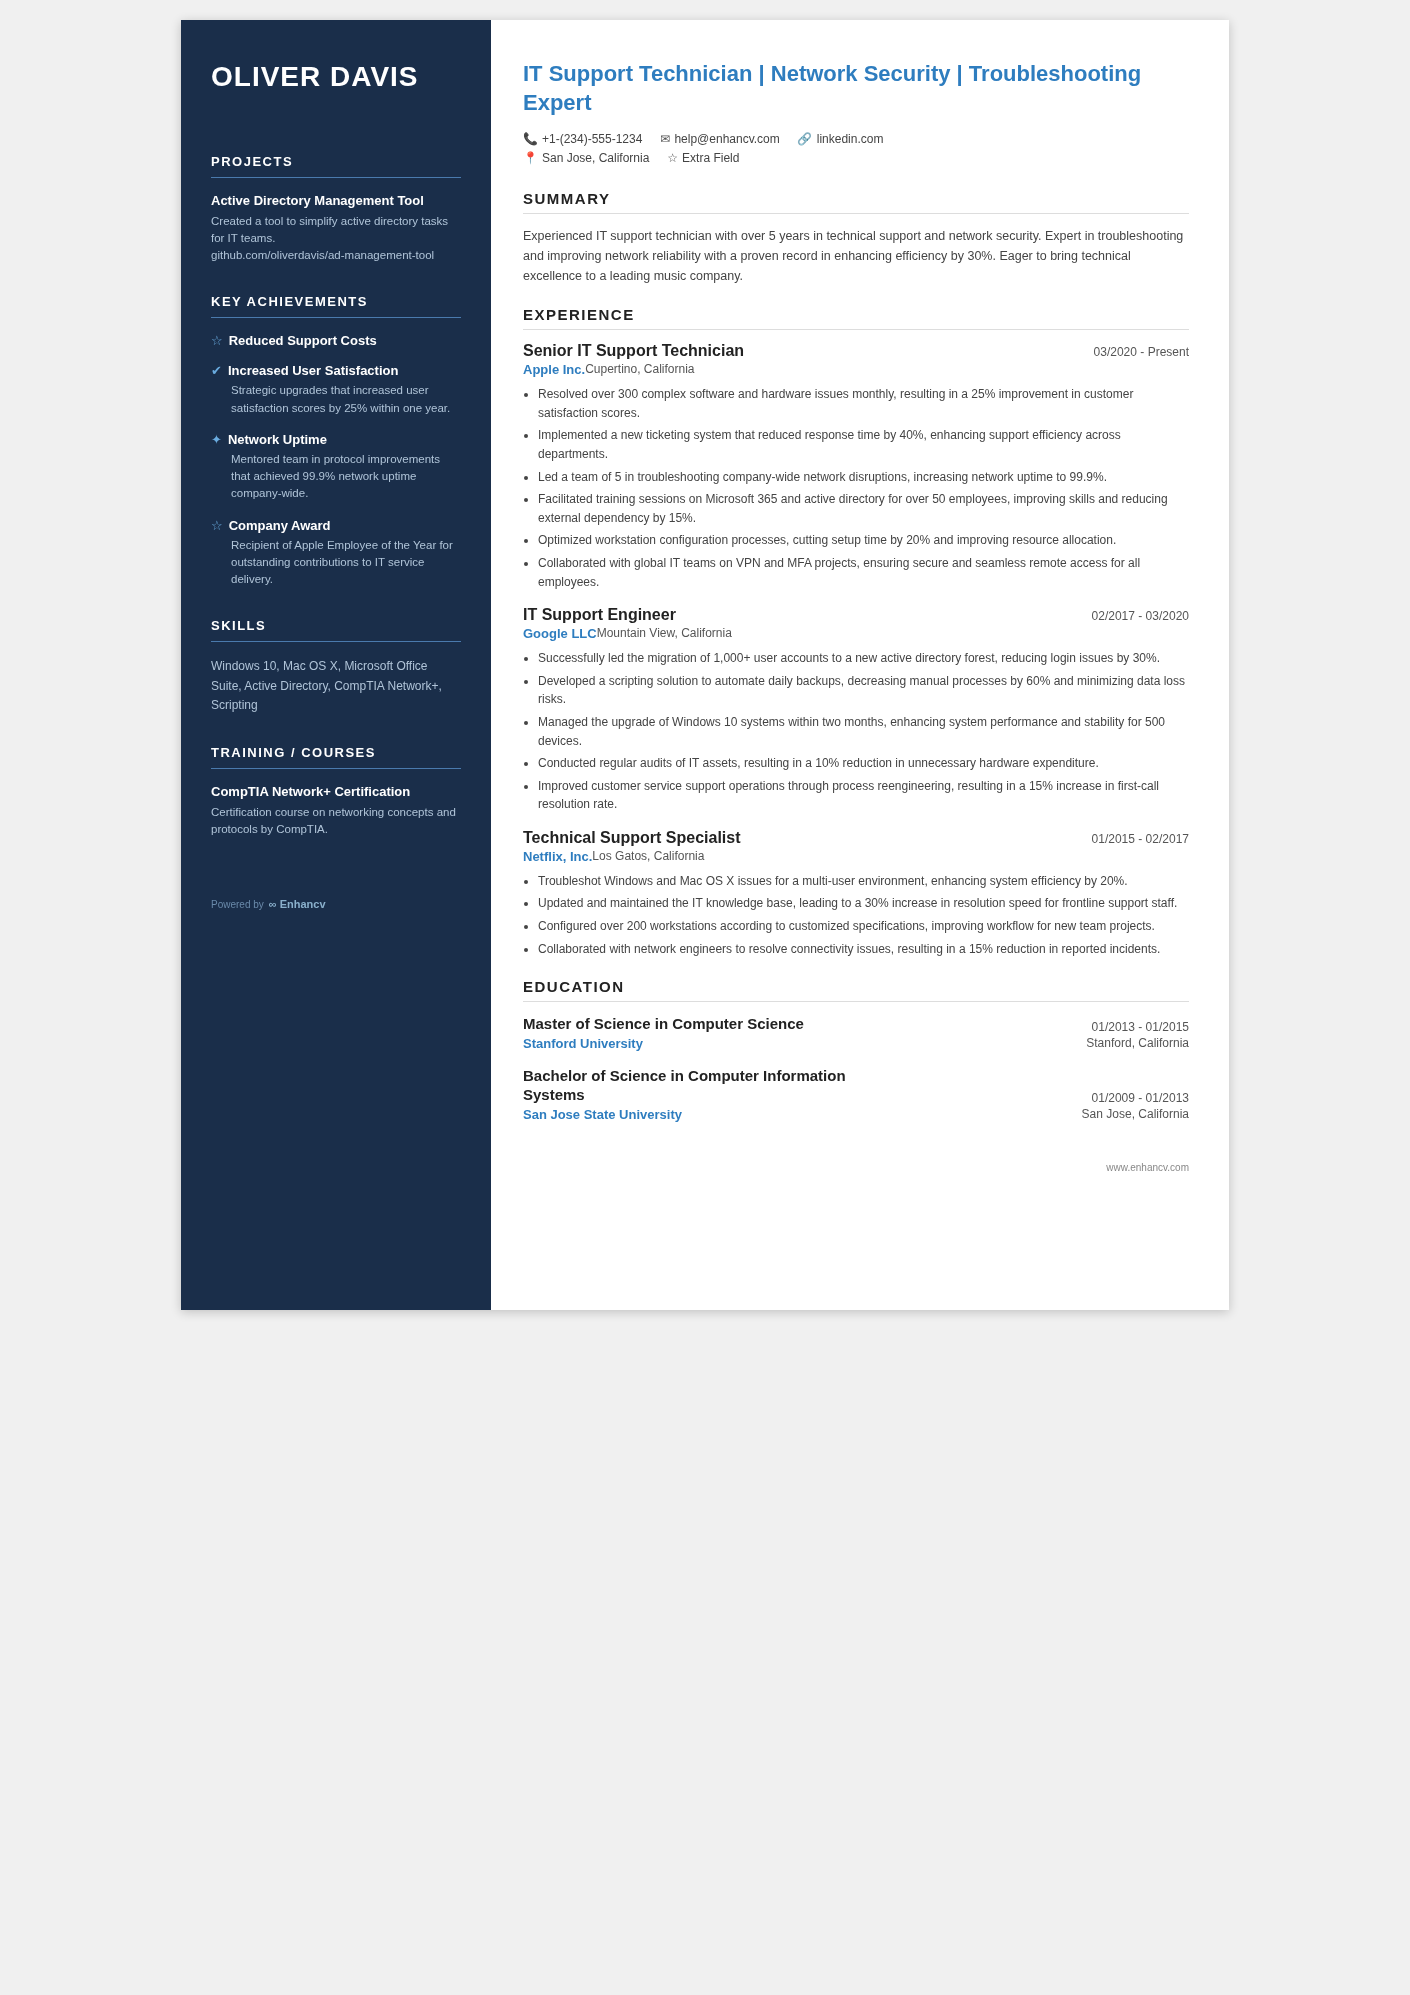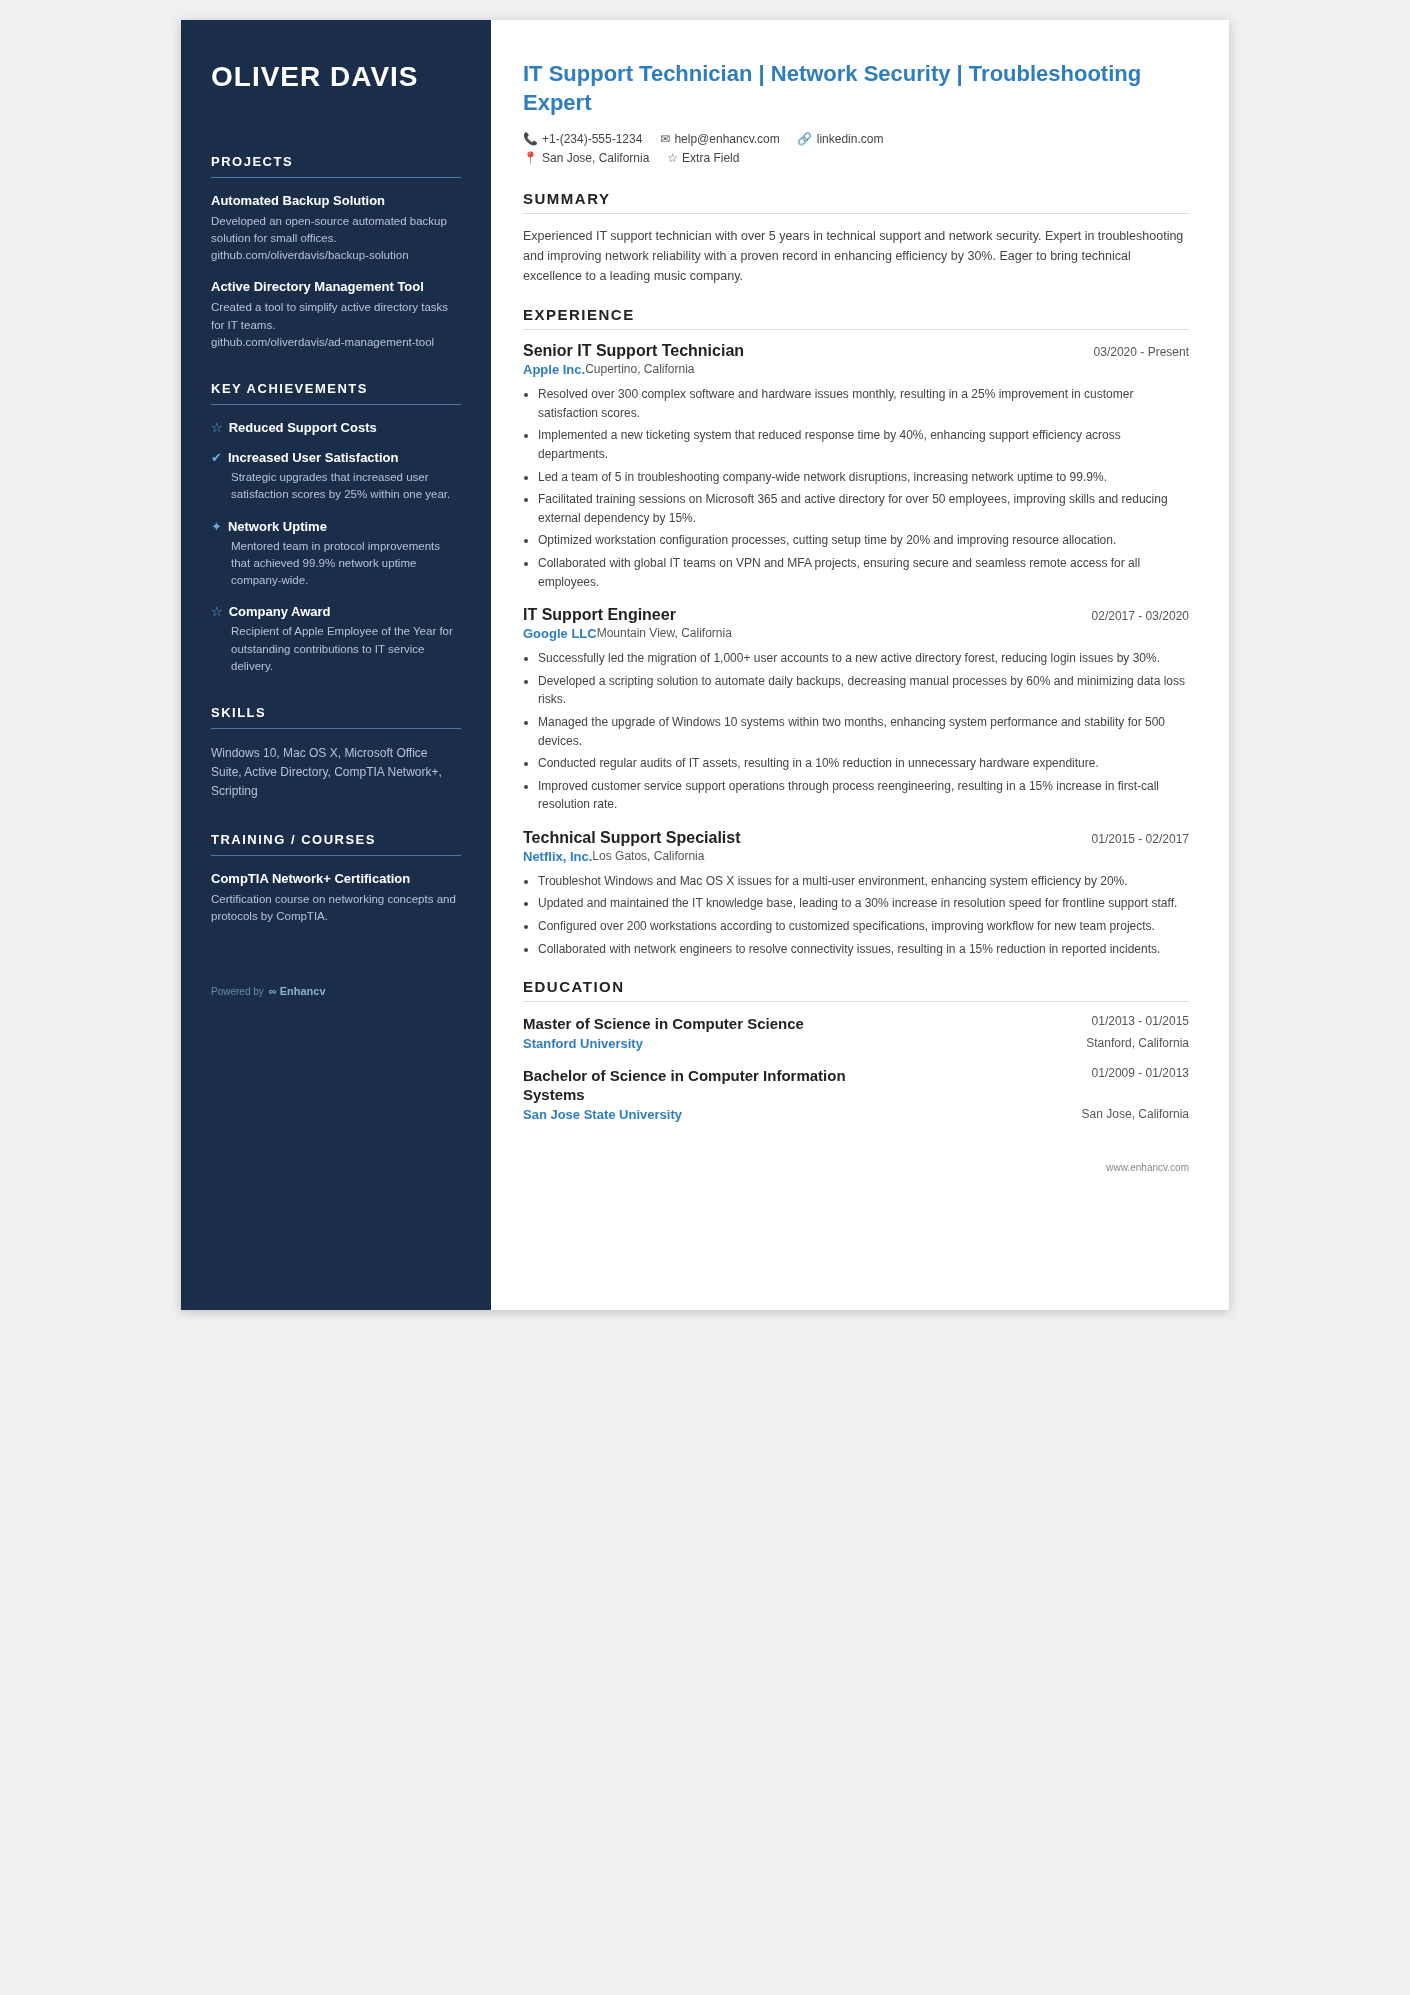--- a/index.html
+++ b/index.html
@@ -205,21 +205,21 @@
     }
     .exp-bullets li {
       font-size: 12px;
       color: #444;
       line-height: 1.55;
       margin-bottom: 4px;
     }
     .edu-header {
       display: flex;
       justify-content: space-between;
-      align-items: flex-start;
+      align-items: flex-end;
       margin-bottom: 2px;
     }
     .edu-degree {
       font-size: 15px;
       font-weight: 700;
       color: #222;
       max-width: 340px;
       line-height: 1.3;
     }
     .edu-dates {
@@ -252,24 +252,20 @@
 <body>
 
 <div class="resume">
 
   <div class="sidebar">
     <div class="sidebar-name">OLIVER DAVIS</div>
 
     <div class="sidebar-section-title">PROJECTS</div>
     <hr class="sidebar-divider">
 
-    <div>
-      <div class="project-title">Automated Backup Solution</div>
-      <div class="project-text">Developed an open-source automated backup solution for small offices.<br>github.com/oliverdavis/backup-solution</div>
-    </div>
 
     <div>
       <div class="project-title">Active Directory Management Tool</div>
       <div class="project-text">Created a tool to simplify active directory tasks for IT teams.<br>github.com/oliverdavis/ad-management-tool</div>
     </div>
 
     <div class="sidebar-section-title">KEY ACHIEVEMENTS</div>
     <hr class="sidebar-divider">
 
     <div class="achievement-item">

